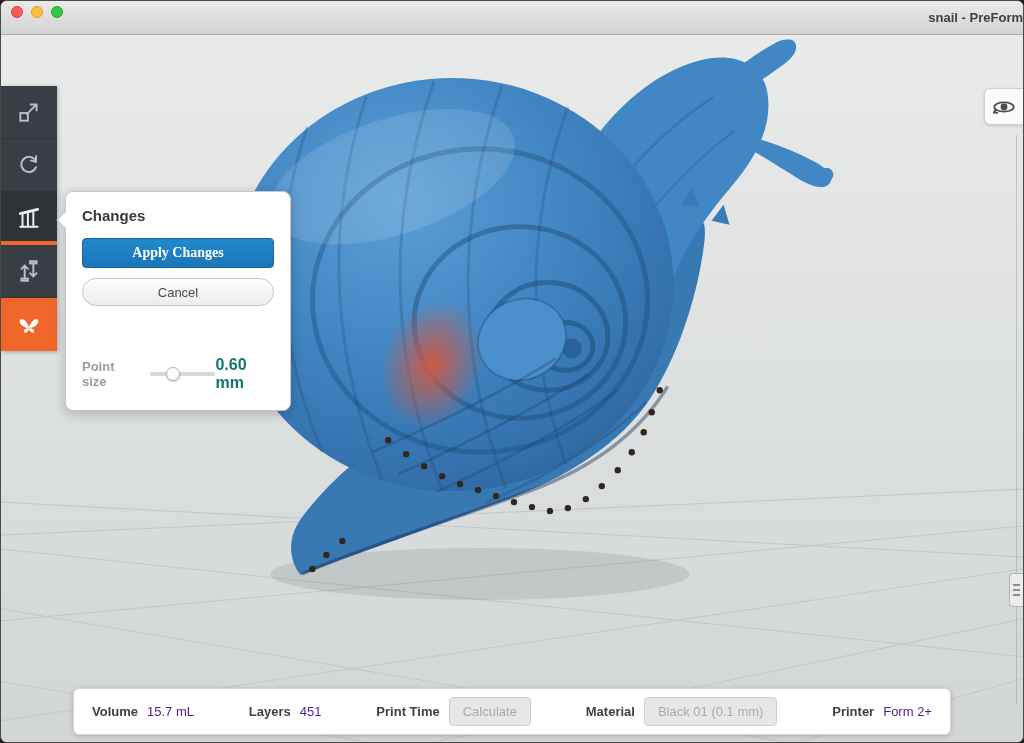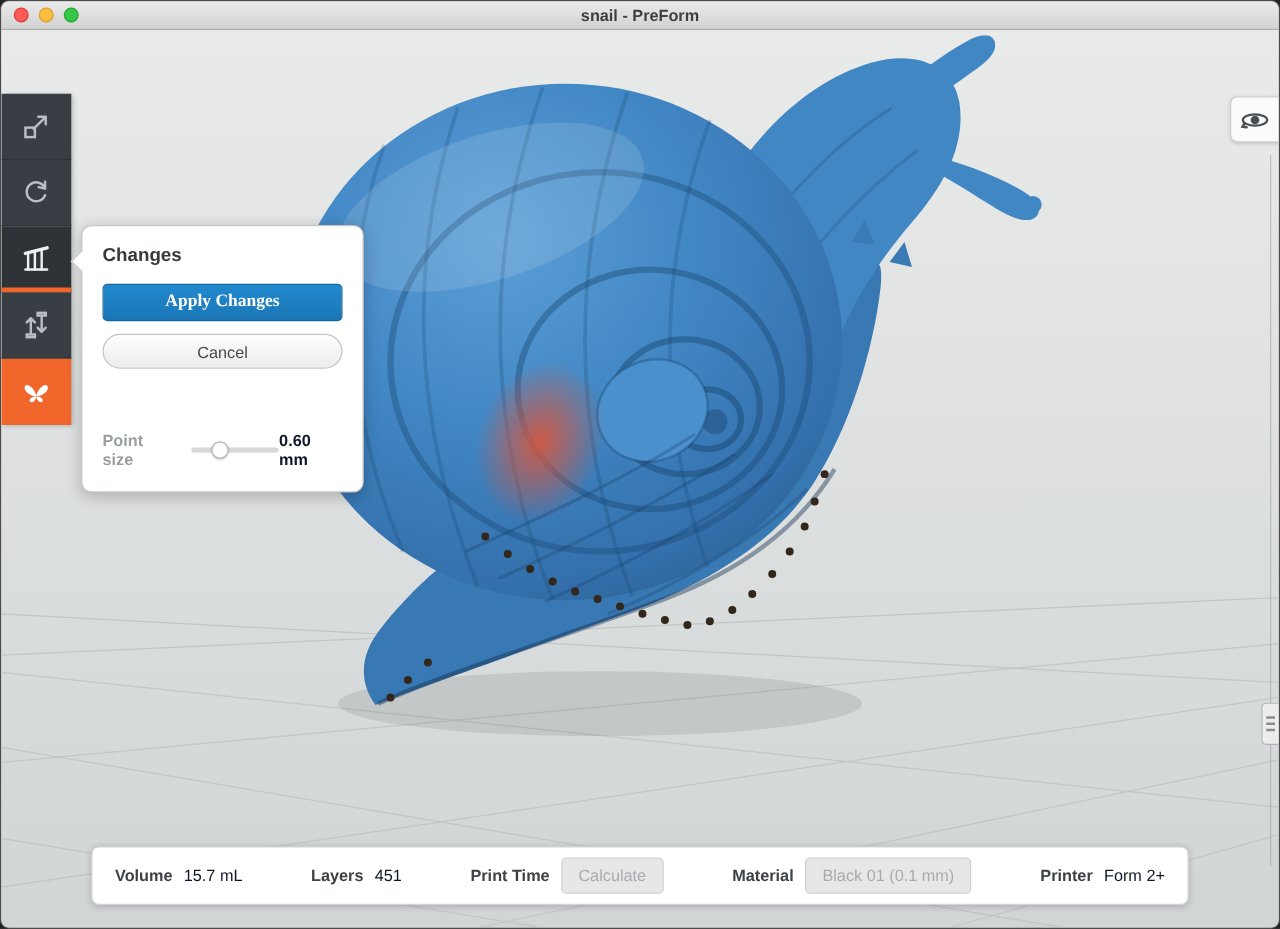--- a/index.html
+++ b/index.html
@@ -4,24 +4,24 @@
 <style>
   * { margin:0; padding:0; box-sizing:border-box; }
   html,body { width:1024px; height:743px; background:#222; font-family:"Liberation Sans", sans-serif; }
   .window {
     position:relative; width:1024px; height:743px;
     border:1px solid #4a4a4a; border-radius:7px; overflow:hidden;
     background:#dfe1e1;
   }
   
   .titlebar {
-    position:relative; height:23px;
+    position:relative; height:34px;
     background:linear-gradient(#eaeaea,#d2d2d2);
     border-bottom:1px solid #adadad;
-    display:flex; align-items:center; justify-content:center;
+    display:flex; align-items:center; justify-content:flex-end;
   }
   .traffic { position:absolute; left:10px; top:5px; display:flex; gap:8px; }
   .tl { width:12px; height:12px; border-radius:50%; display:inline-block; }
   .tl.red   { background:#fc5b57; border:1px solid #dd3f3b; }
   .tl.yel   { background:#fdbe3f; border:1px solid #de9c27; }
   .tl.grn   { background:#34c748; border:1px solid #23a433; }
   .win-title { font-size:13px; font-weight:700; color:#3f3f3f; }
 
   
   .viewport { position:relative; width:100%; height:719px; overflow:hidden;
@@ -57,21 +57,21 @@
     border-radius:14px; color:#46494b; font-size:13px;
     font-family:"Liberation Sans",sans-serif; cursor:pointer; }
   .pointsize-row { display:flex; align-items:center; margin-top:50px;font-weight:bold; }
   .ps-label { font-size:13px; color:#989ea1; }
   .slider { position:relative; width:72px; height:14px; margin-left:12px; cursor:pointer; }
   .slider .track { position:absolute; left:0; right:0; top:5px; height:4px;
     background:#d8d8d8; border-radius:2px; }
   .slider .knob { position:absolute; left:16px; top:0; width:14px; height:14px;
     background:#fdfdfd; border:1px solid #b6b6b6; border-radius:50%;
     box-shadow:0 1px 2px rgba(0,0,0,.2); }
-  .ps-value { margin-left:auto; font-size:13px; color:#0f172a; }
+  .ps-value { margin-left:auto; font-size:16px; color:#0f766e; }
 
   
   .orbit-btn { position:absolute; right:0; top:53px; width:39px; height:37px; z-index:5;
     background:#fbfbfb; border:1px solid #cfcfcf; border-right:none;
     border-radius:6px 0 0 6px; display:flex; align-items:center; justify-content:center;
     cursor:pointer; color:#4a4f52; box-shadow:0 1px 3px rgba(0,0,0,.15); }
   .orbit-btn svg { width:26px; height:26px; }
 
   
   .layer-track { position:absolute; right:6px; top:100px; bottom:50px; width:1px;
@@ -82,21 +82,21 @@
     align-items:center; justify-content:center; cursor:grab; }
   .layer-handle i { display:block; width:7px; height:2px; background:#8d8d8d; }
 
   
   .statusbar { position:absolute; left:72px; width:878px; bottom:19px; height:47px; z-index:6;
     background:#ffffff; border:1px solid #d4d4d4; border-radius:6px;
     box-shadow:0 1px 5px rgba(0,0,0,.18);
     display:flex; align-items:center; justify-content:space-between; padding:0 18px; }
   .stat { display:flex; align-items:center; gap:9px; }
   .stat .lbl { font-size:13px; font-weight:700; color:#3c4245; }
-  .stat .val { font-size:13px; color:#0f172a; }
+  .stat .val { font-size:13px; color:#4c1d95; }
   .gray-btn { background:#e7e7e7; border:1px solid #d0d0d0; border-radius:4px;
     padding:6px 13px; font-size:13px; color:#a7acae;
     font-family:Liberation Sans, sans-serif; cursor:pointer; }
 </style>
 </head>
 <body>
 
 <div class="window">
 
   <div class="titlebar">

